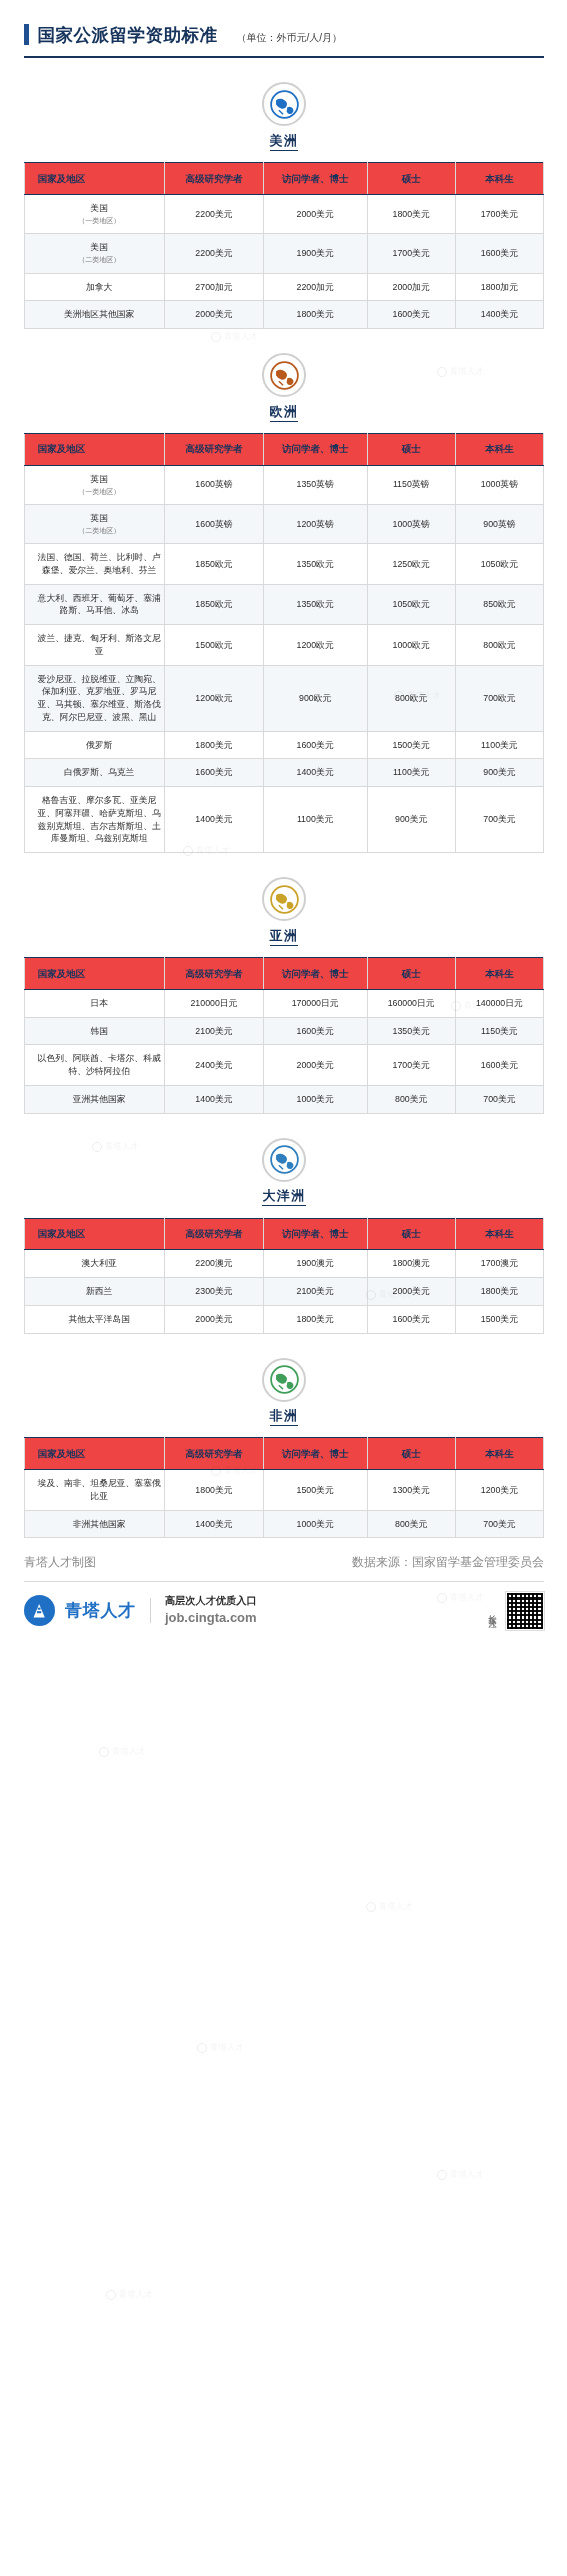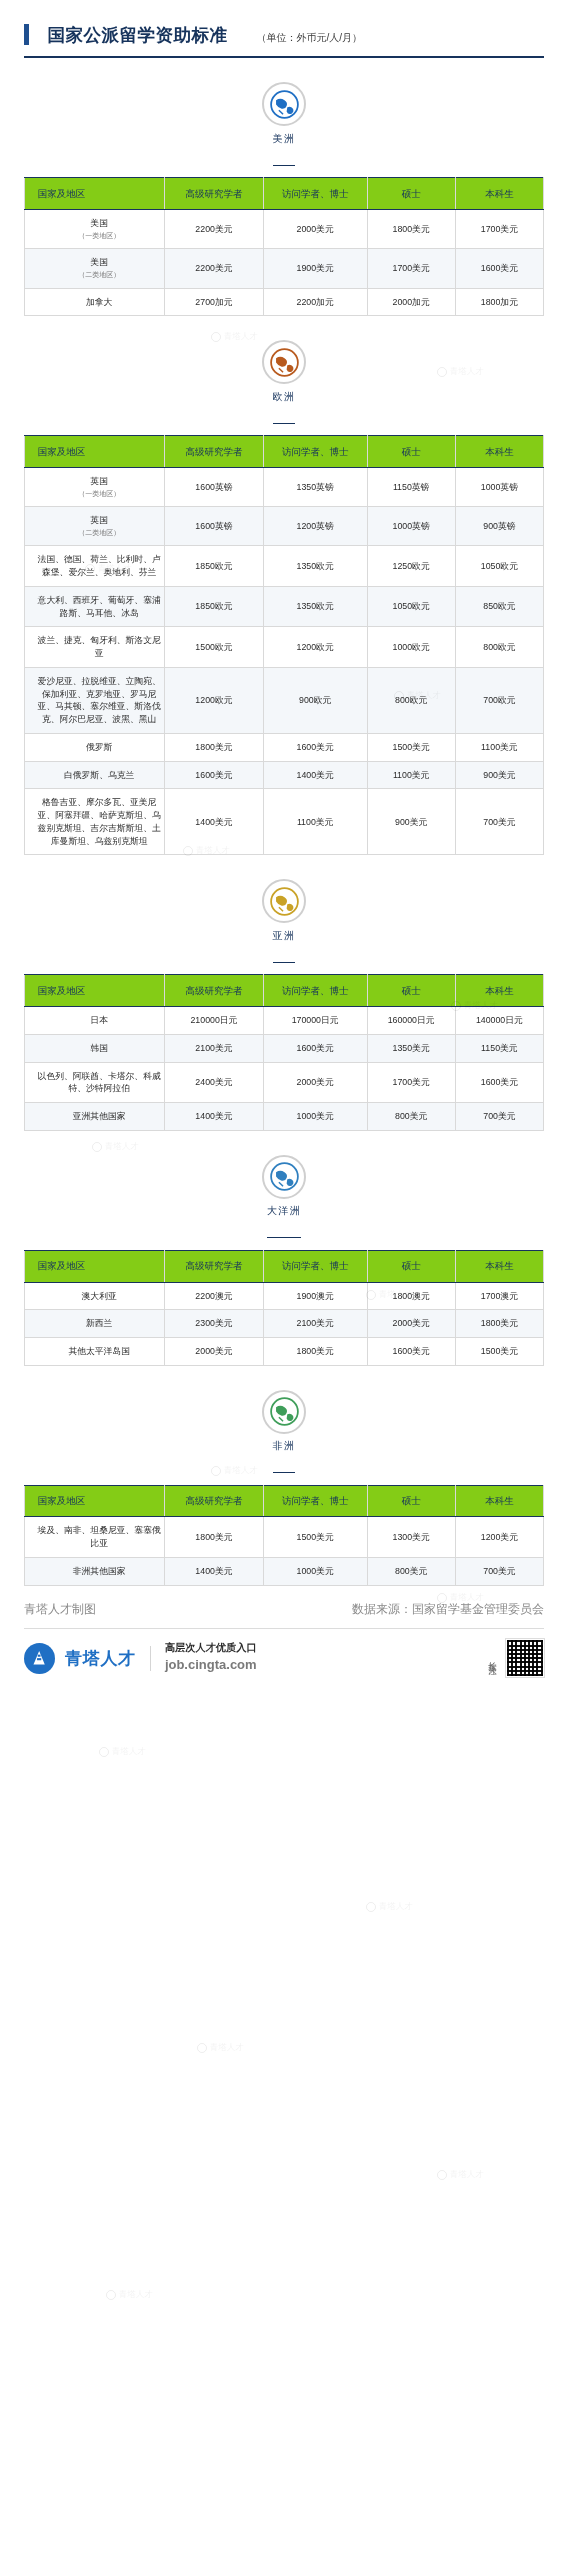--- a/index.html
+++ b/index.html
@@ -15,21 +15,20 @@
     background: #ffffff;
     position: relative;
     overflow: hidden;
   }
 
   
   .header {
     padding: 24px 24px 0 24px;
     display: flex;
     align-items: flex-end;
-    gap: 10px;
   }
   .header-bar {
     width: 5px;
     height: 21px;
     background: #1f4f8f;
     margin-right: 8.5px;
     flex: none;
   }
   .header-title {
     font-size: 17.6px;
@@ -63,51 +62,51 @@
   .globe {
     width: 44px; height: 44px;
     border-radius: 50%;
     border: 2.1px solid #cfcfcf;
     display: flex; align-items: center; justify-content: center;
     background: #fff;
     margin-bottom: 5.6px;
   }
   .globe svg { display: block; }
   .section-title {
-    font-size: 10px;
-    font-weight: normal;
+    font-size: 13px;
+    font-weight: bold;
     color: #16335c;
     letter-spacing: 1.4px;
-    padding-bottom: 19px;
+    padding-bottom: 0;
     border-bottom: 1.4px solid #16335c;
   }
 
   
   table.data {
     width: 100%;
     border-collapse: collapse;
     table-layout: fixed;
     background: transparent;
   }
   table.data th, table.data td {
     border: 0.7px solid #d9d9d9;
     text-align: center;
     vertical-align: middle;
     padding: 7px 2.8px;
     font-size: 8.8px;
     color: #2b2b2b;
     line-height: 1.45;
   }
   table.data thead th {
-    font-weight: normal;
+    font-weight: bold;
     font-size: 9.5px;
     color: #16335c;
     border-top: 1.4px solid #16335c;
     border-bottom: 1.4px solid #16335c;
-    background: #84cc16;
+    background: #ef4444;
     padding: 8.5px 2.8px;
   }
   table.data thead th:first-child { text-align: left; padding-left: 12.7px; }
   table.data tbody td:first-child { text-align: center; padding-left: 12px; }
   table.data tbody tr:nth-child(even) { background: #f4f7fa; }
   .sub {
     display: block;
     font-size: 7px;
     color: #7a7a7a;
     margin-top: 1.4px;
@@ -229,20 +228,27 @@
               <td>1900美元</td>
               <td>1700美元</td>
               <td>1600美元</td>
             </tr>
             <tr>
               <td><span>加拿大</span></td>
               <td>2700加元</td>
               <td>2200加元</td>
               <td>2000加元</td>
               <td>1800加元</td>
+            </tr>
+            <tr>
+              <td><span>美洲地区其他国家</span></td>
+              <td>2000美元</td>
+              <td>1800美元</td>
+              <td>1600美元</td>
+              <td>1400美元</td>
             </tr>
           </tbody>
         </table>
       </div>
       <div class="section">
         <div class="section-head">
           <div class="globe">
             <svg width="31" height="31" viewBox="0 0 44 44">
               <circle cx="22" cy="22" r="19" fill="none" stroke="#b85a1e" stroke-width="2.5"></circle>
               <path d="M10 16 q6 -4 12 0 q5 3 3 8 q-2 5 -7 4 q-5 -1 -8 -6 z" fill="#b85a1e"></path>

